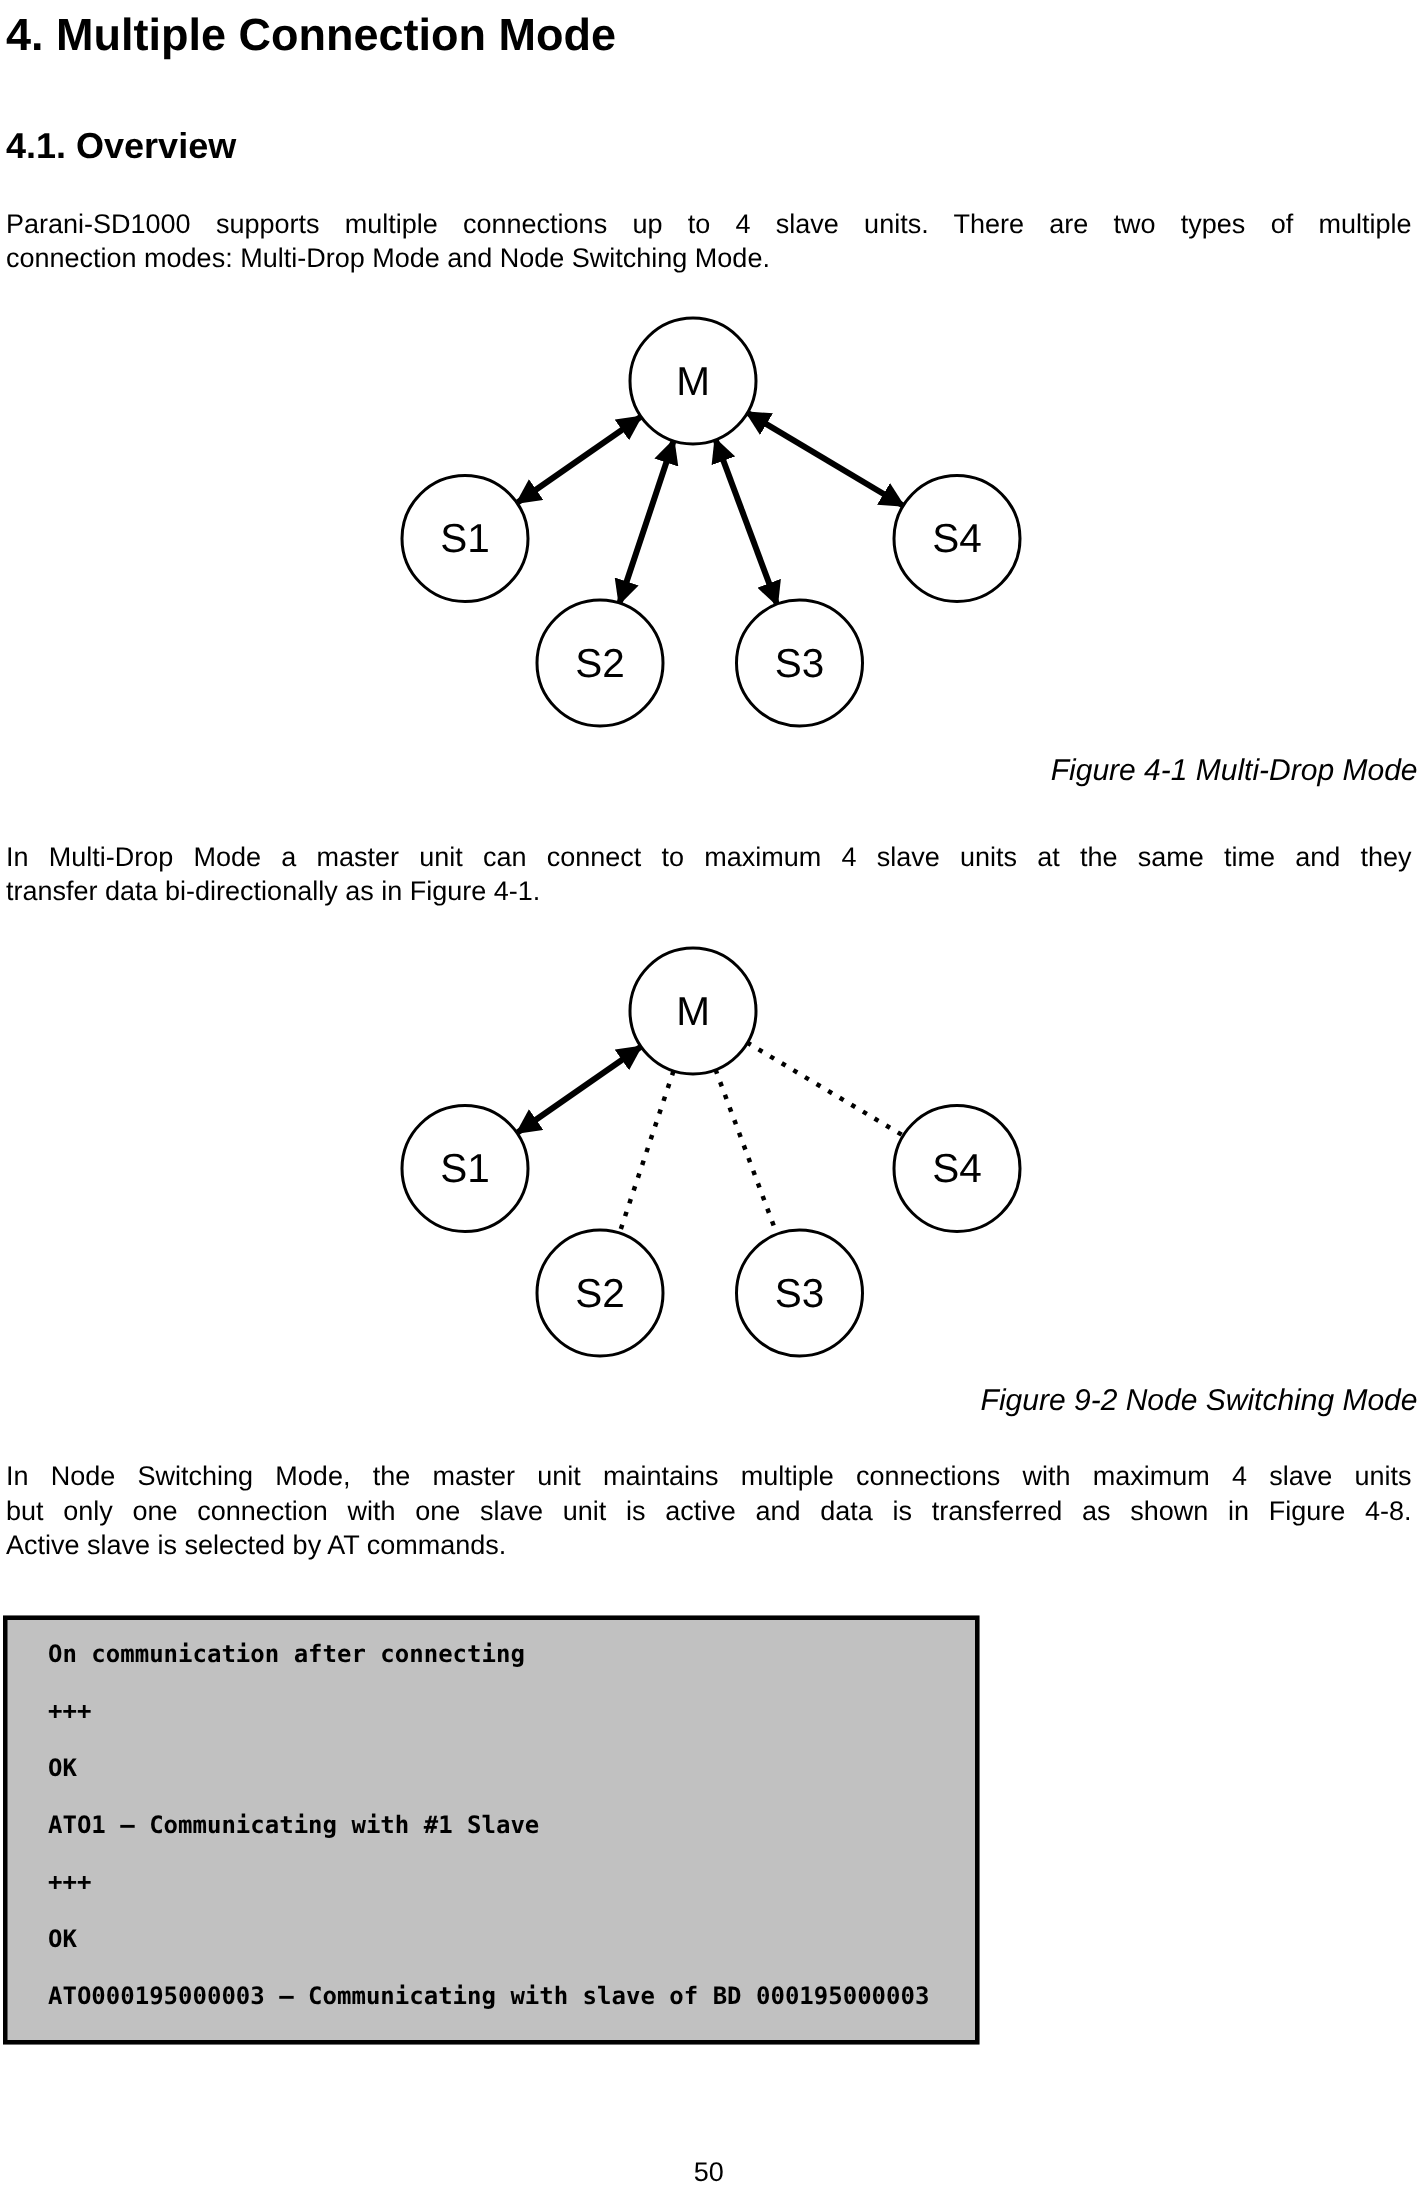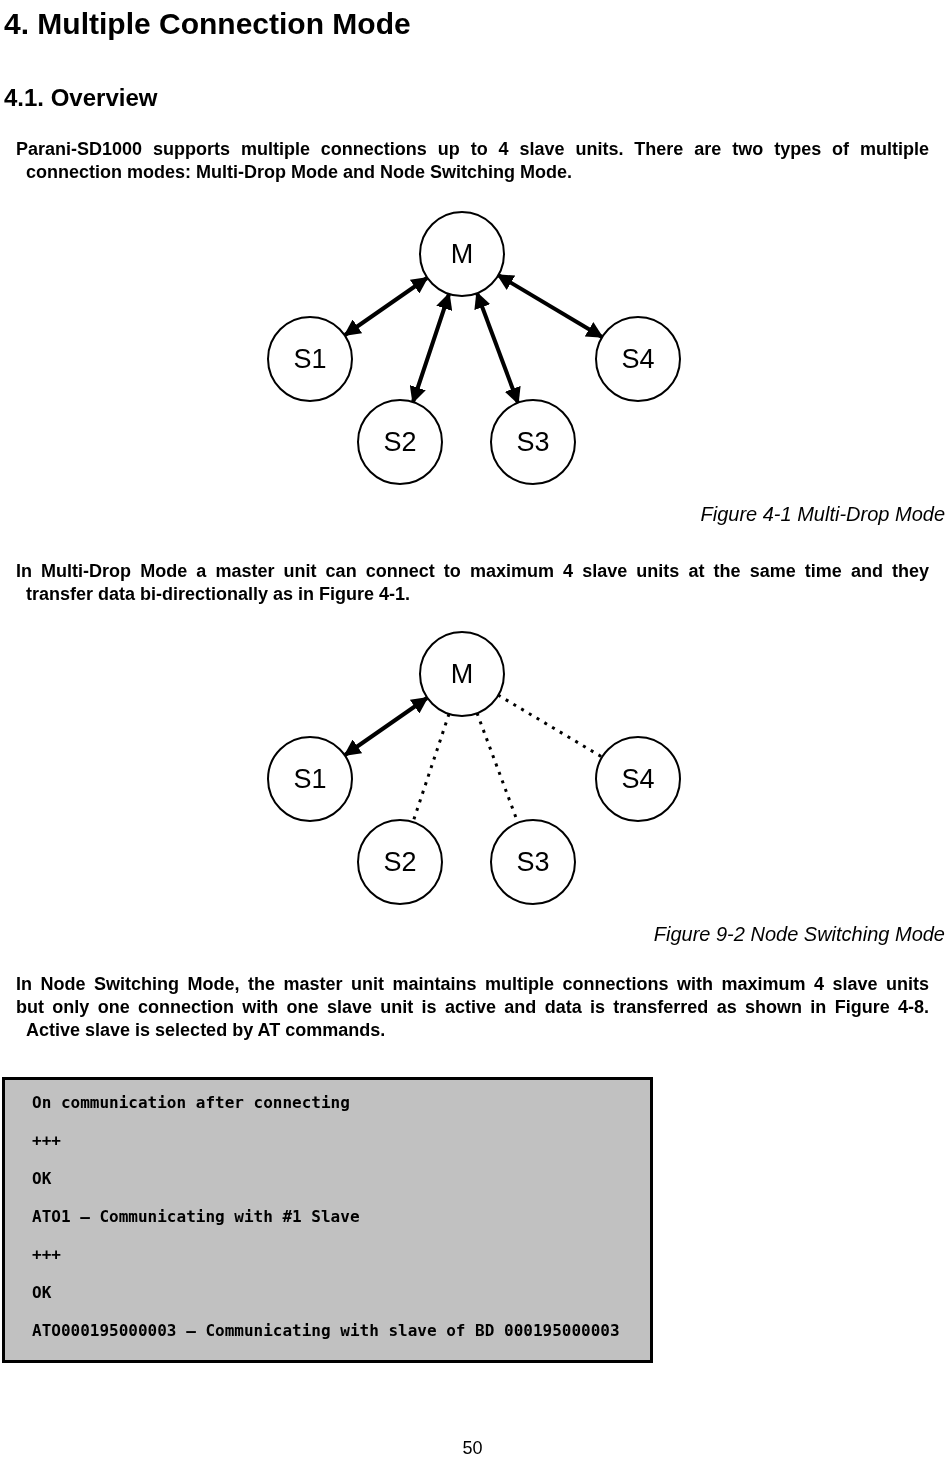--- a/index.html
+++ b/index.html
@@ -14,26 +14,26 @@
 
   h1.doc-h1 {
     margin: 6px 0 0 4px;
     font-weight: bold; font-size: 30px; line-height: 36px;
   }
   h2.doc-h2 {
     margin: 41px 0 0 4px;
     font-weight: bold; font-size: 24px; line-height: 29px;
   }
 
-  .para { padding: 0 16px; font-size: 18px; line-height: 23px; font-weight: bold; }
+  .para { padding: 0 4px; font-size: 18px; line-height: 23px; }
   .para.p1 { margin-top: 26px; }
   .para.p2 { margin-top: 34px; }
   .para.p3 { margin-top: 27px; }
   .jline { text-align: justify; text-align-last: justify; white-space: normal; }
-  .jline.last { text-align-last: left; margin-left: 10px; }
+  .jline.last { text-align-last: left; }
 
   figure { margin: 0; }
   figure svg { display: block; margin-left: 230px; }
   .fig1 svg { margin-top: 23px; }
   .fig2 svg { margin-top: 21px; }
   .caption {
     margin-top: 16px;
     text-align: right;
     font-style: italic;
     font-size: 20px; line-height: 23px;

